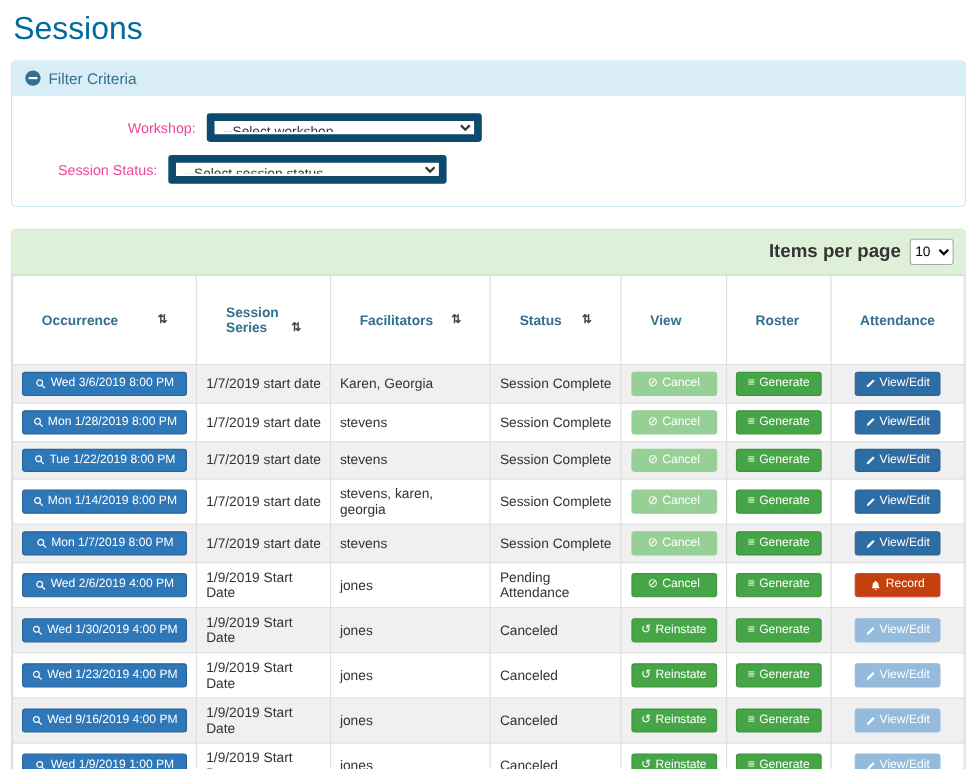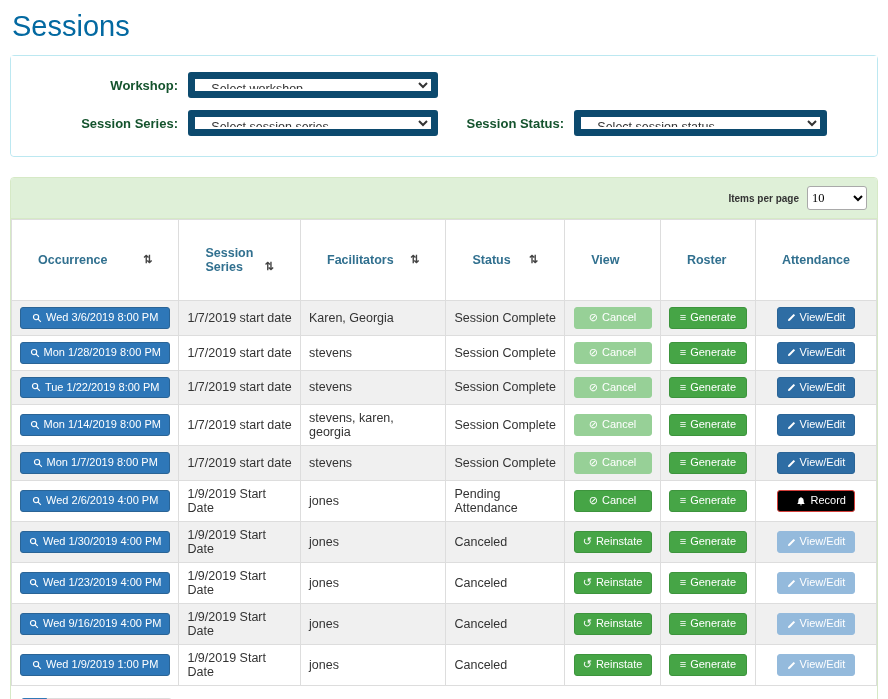--- a/index.html
+++ b/index.html
@@ -29,44 +29,44 @@
   .collapse-icon {
     display:inline-flex; align-items:center; justify-content:center;
     width:14px; height:14px; border-radius:50%;
     background:#31708f; margin-right:7px; flex:0 0 auto;
   }
   .collapse-icon::before { content:""; display:block; width:8px; height:2px; background:#fff; }
 
   .filter-body { padding:16px 12px 20px; background:#fff; border-radius:0 0 4px 4px; }
   .filter-grid { display:grid; grid-template-columns:1fr 1fr; row-gap:12px; }
   .f-cell { display:flex; align-items:center; }
-  .f-cell label { font-weight:bold; font-size:13px; color:#14532d; text-align:right; margin-right:10px; }
+  .f-cell label { font-weight:normal; font-size:13px; color:#ec4899; text-align:right; margin-right:10px; }
   .lbl-wide { width:155px; }
   .lbl-mid  { width:120px; }
   .f-cell select {
     height:26px; font-size:12.5px; color:#333;
     border:7px solid #0c4a6e; border-radius:3px;
     background:#fff; padding:2px 4px;
     font-family:Liberation Sans, sans-serif;
   }
   .sel-w { width:250px; }
   .sel-w2 { width:253px; }
 
   
   .panel-table { border:1px solid #d6e9c6; }
   .panel-heading-green {
     background:#dff0d8; border-bottom:1px solid #d6e9c6;
     border-radius:3px 3px 0 0;
     padding:8px 10px; display:flex; justify-content:flex-end; align-items:center; gap:8px;
   }
-  .ipp-label { font-weight:bold; font-size:10px; color:#333; }
+  .ipp-label { font-weight:bold; font-size:17px; color:#333; }
   .ipp-select {
-    width:60px; height:24px; font-size:12.5px;
+    width:40px; height:24px; font-size:12.5px;
     border:1px solid #a9a9a9; border-radius:3px; background:#fff;
-    font-family:Liberation Serif, serif;
+    font-family:Liberation Sans, sans-serif;
   }
 
   table.sessions { width:100%; border-collapse:collapse; font-size:12.5px; color:#333; background:#fff; }
   .sessions th, .sessions td { border:1px solid #ddd; padding:6px 8px; text-align:left; vertical-align:middle; }
   .sessions thead th {
     background:#fff; color:#31708f; font-weight:bold; font-size:12.5px; padding:26px;
   }
   .sort { float:right; color:#444; font-size:11px; margin-left:4px; cursor:pointer; }
   .sessions tbody tr:nth-child(odd) { background:#f0f0f0; }
   .sessions tbody tr:nth-child(even) { background:#fff; }
@@ -79,21 +79,21 @@
     border:1px solid transparent; cursor:pointer; line-height:1.25;
     font-family:"Liberation Sans", sans-serif; white-space:nowrap;
   }
   .btn .ic { display:inline-flex; align-items:center; }
   .btn .ic svg { display:block; }
   .v-occ        { background:#2e77b8; border-color:#2a6496; width:100%; }
   .v-green      { background:#46a546; border-color:#3d943d; min-width:78px; }
   .v-green-muted{ background:#97d097; border-color:#97d097; min-width:78px; }
   .v-blue       { background:#2e6da4; border-color:#2a6496; min-width:78px; }
   .v-blue-muted { background:#94badc; border-color:#94badc; min-width:78px; }
-  .v-red        { background:#000000; border-color:#d43f3a; min-width:78px;justify-content:flex-end; }
+  .v-red        { background:#c2410c; border-color:#d43f3a; min-width:78px; }
 
   
   .table-footer {
     display:flex; justify-content:space-between; align-items:center;
     padding:12px 10px; background:#fff; border-radius:0 0 4px 4px;
   }
   .pagination { display:flex; }
   .page-btn {
     min-width:26px; height:24px; padding:0 7px;
     display:inline-flex; align-items:center; justify-content:center;
@@ -107,35 +107,33 @@
   .records { color:#2a6496; font-size:13px; font-weight:bold; }
 </style>
 </head>
 <body>
 
 <div class="wrap">
 
   <h1 class="page-title">Sessions</h1>
 
   <div class="panel panel-filter">
+    <div class="panel-heading-blue">
+      <span class="collapse-icon"></span>
+      <span>Filter Criteria</span>
+    </div>
     <div class="filter-body">
       <div class="filter-grid">
         <div class="f-cell">
           <label class="lbl-wide">Workshop:</label>
           <select class="sel-w">
             <option>--Select workshop</option>
           </select>
         </div>
         <div class="f-cell"></div>
-        <div class="f-cell">
-          <label class="lbl-wide">Session Series:</label>
-          <select class="sel-w">
-            <option>--Select session series</option>
-          </select>
-        </div>
         <div class="f-cell">
           <label class="lbl-mid">Session Status:</label>
           <select class="sel-w2">
             <option>--Select session status</option>
           </select>
         </div>
       </div>
     </div>
   </div>
 

